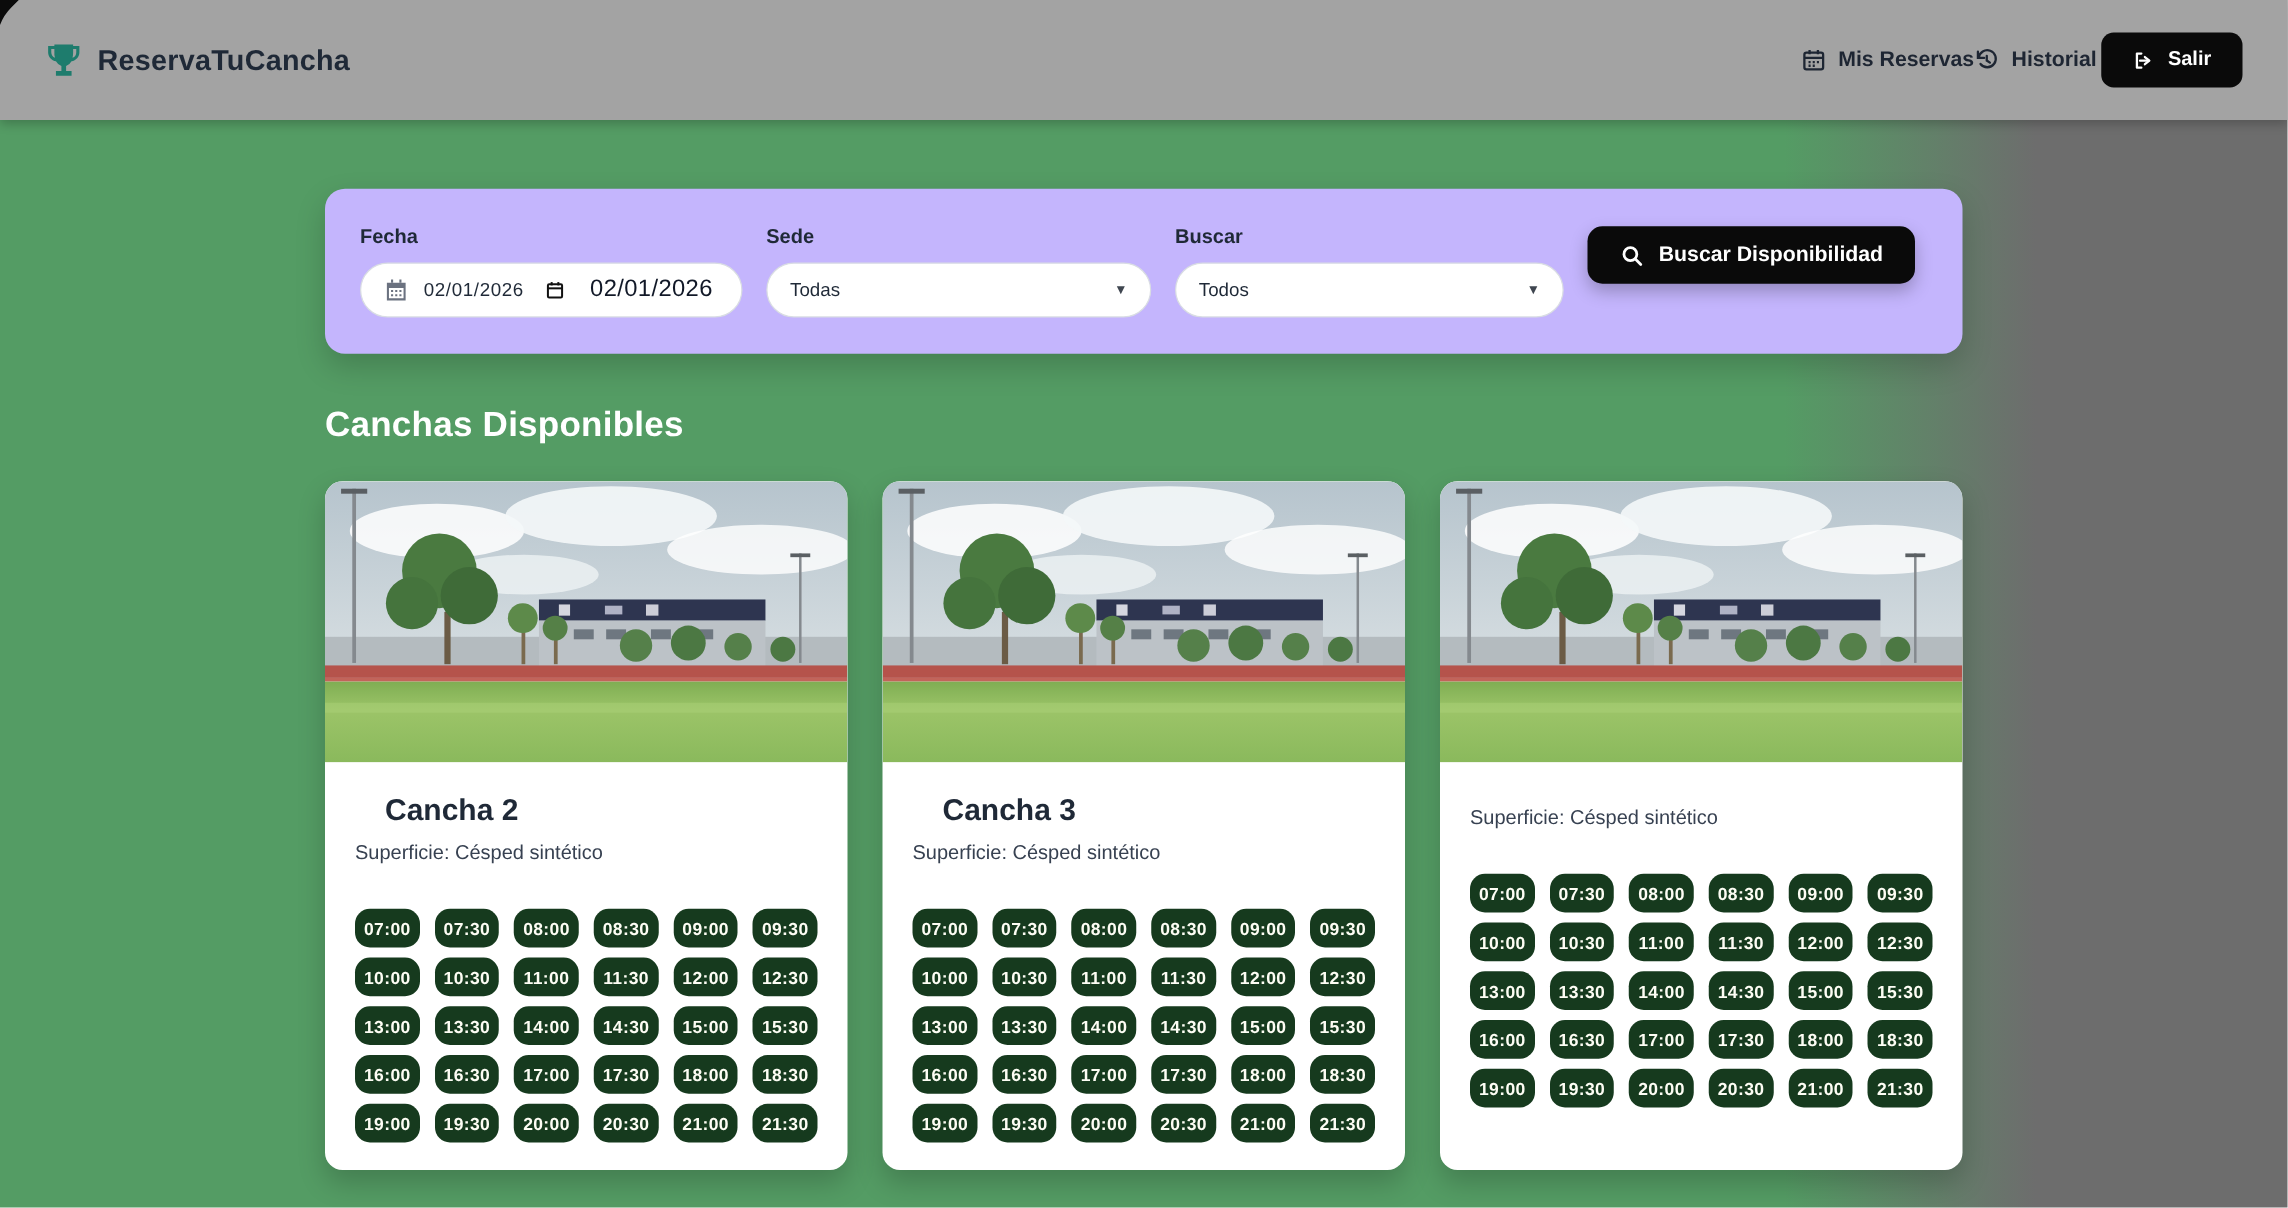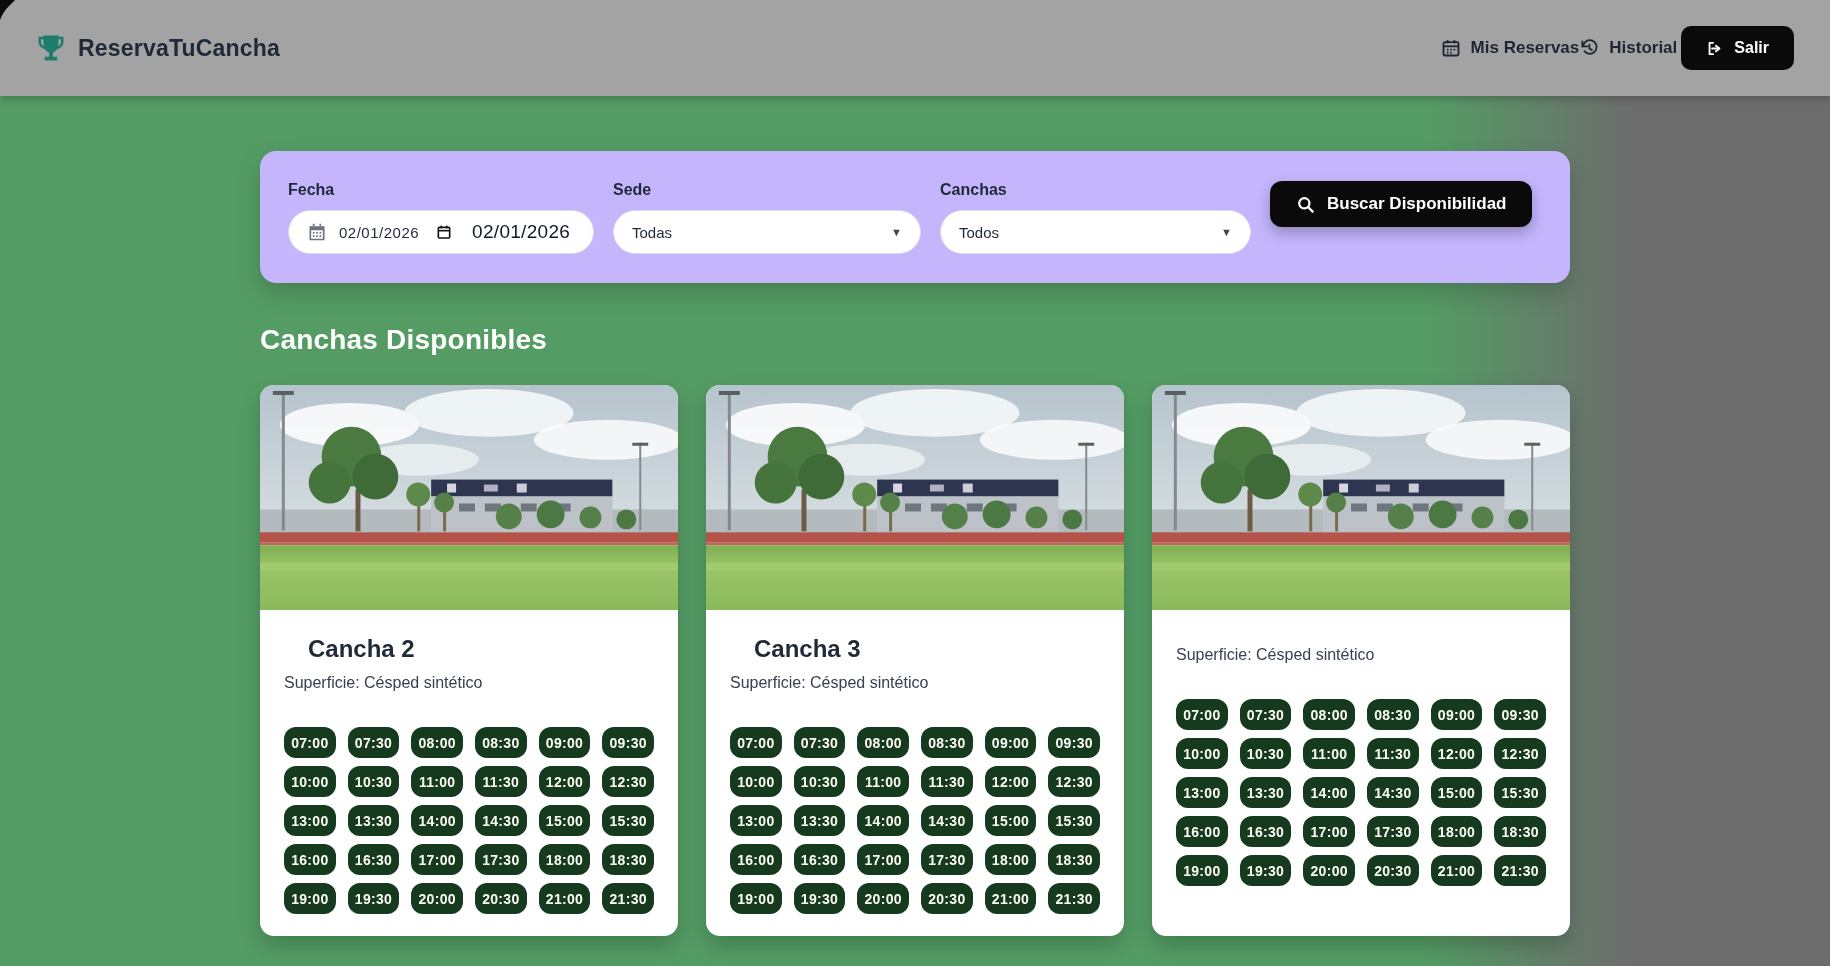--- a/index.html
+++ b/index.html
@@ -227,21 +227,21 @@
 
     <div class="filter-group">
       <span class="filter-label">Sede</span>
       <div class="pill-box select-box select-sede">
         <span class="select-value">Todas</span>
         <span class="select-arrow">▼</span>
       </div>
     </div>
 
     <div class="filter-group">
-      <span class="filter-label">Canchas</span>
+      <span class="filter-label">Buscar</span>
       <div class="pill-box select-box select-deporte">
         <span class="select-value">Todos</span>
         <span class="select-arrow">▼</span>
       </div>
     </div>
 
     <button class="search-btn">
       <span class="icon">
         <svg width="19" height="19" viewBox="0 0 24 24" fill="none" stroke="#ffffff" stroke-width="2.8" stroke-linecap="round">
           <circle cx="10.5" cy="10.5" r="6.5"></circle>

